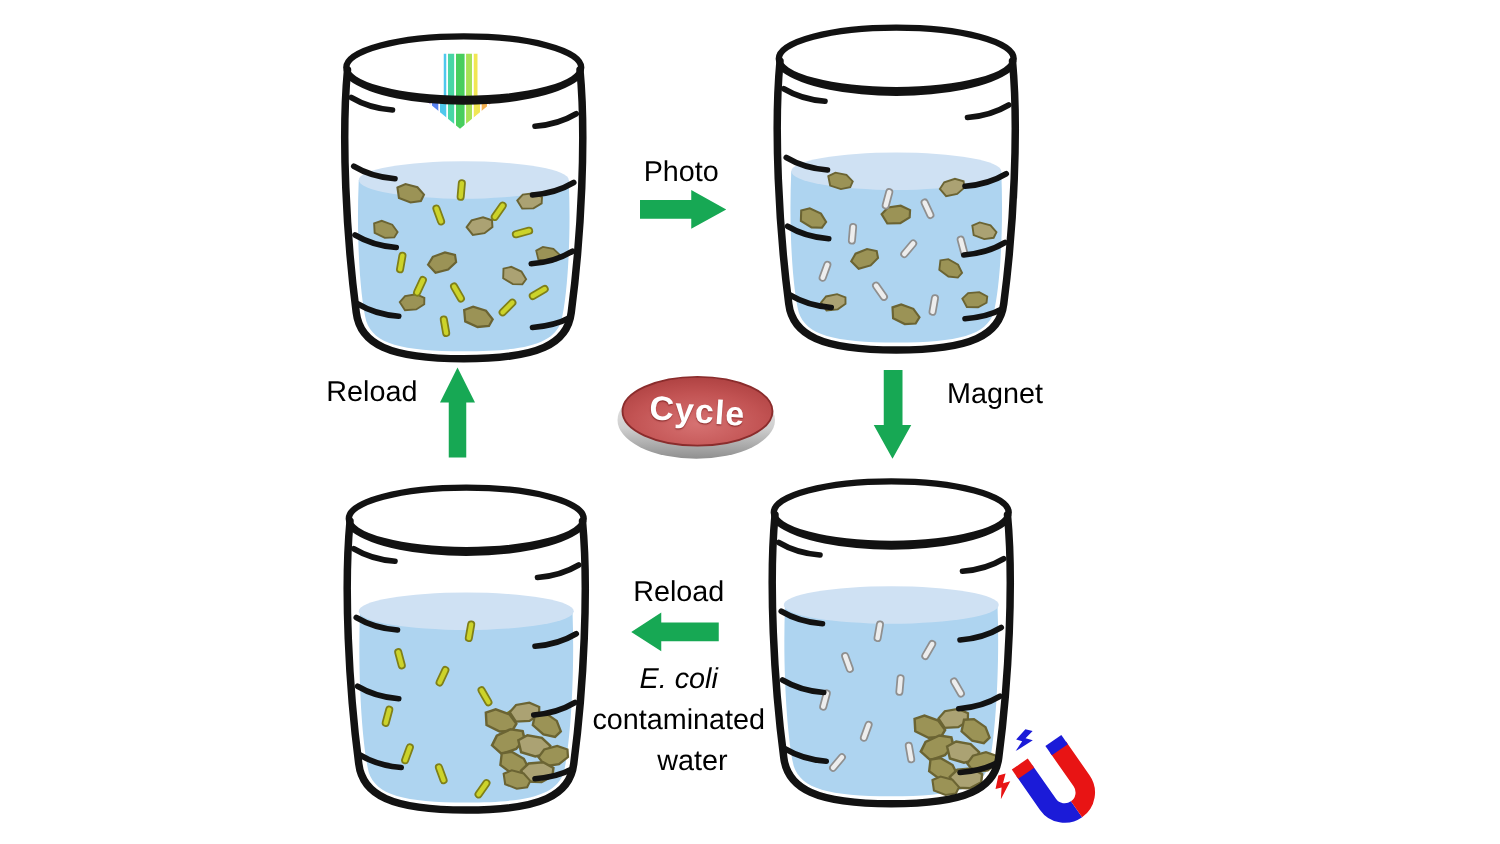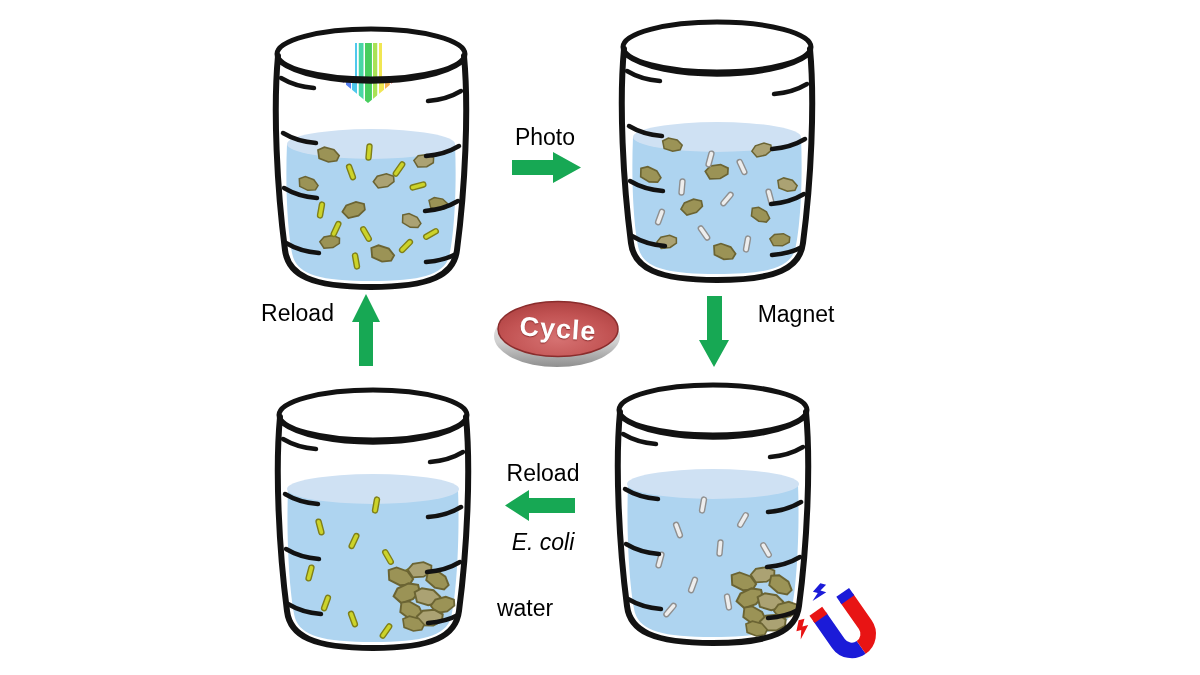--- a/index.html
+++ b/index.html
@@ -237,19 +237,20 @@
   <use href="#bolt" fill="#1b1bd8" transform="translate(818,592) rotate(15)"></use>
   <use href="#bolt" fill="#e81414" transform="translate(801,629) rotate(-15)"></use>
 </svg>
 
 <div class="lbl" style="left:485px;top:125px;width:120px;">Photo</div>
 
 <div class="lbl" style="left:736px;top:302px;width:120px;">Magnet</div>
 
 <div class="lbl" style="left:483px;top:461px;width:120px;">Reload</div>
 <div class="lbl italic" style="left:483px;top:530px;width:120px;">E. coli</div>
-<div class="lbl" style="left:465px;top:596px;width:120px;">water</div>
+<div class="lbl" style="left:468px;top:563px;width:150px;">contaminated</div>
+<div class="lbl" style="left:494px;top:596px;width:120px;">water</div>
 
 <div class="lbl" style="left:240px;top:301px;width:115px;">Reload</div>
 
 <div class="cycle-text">Cycle</div>
 
 </div>
 
 </body></html>

